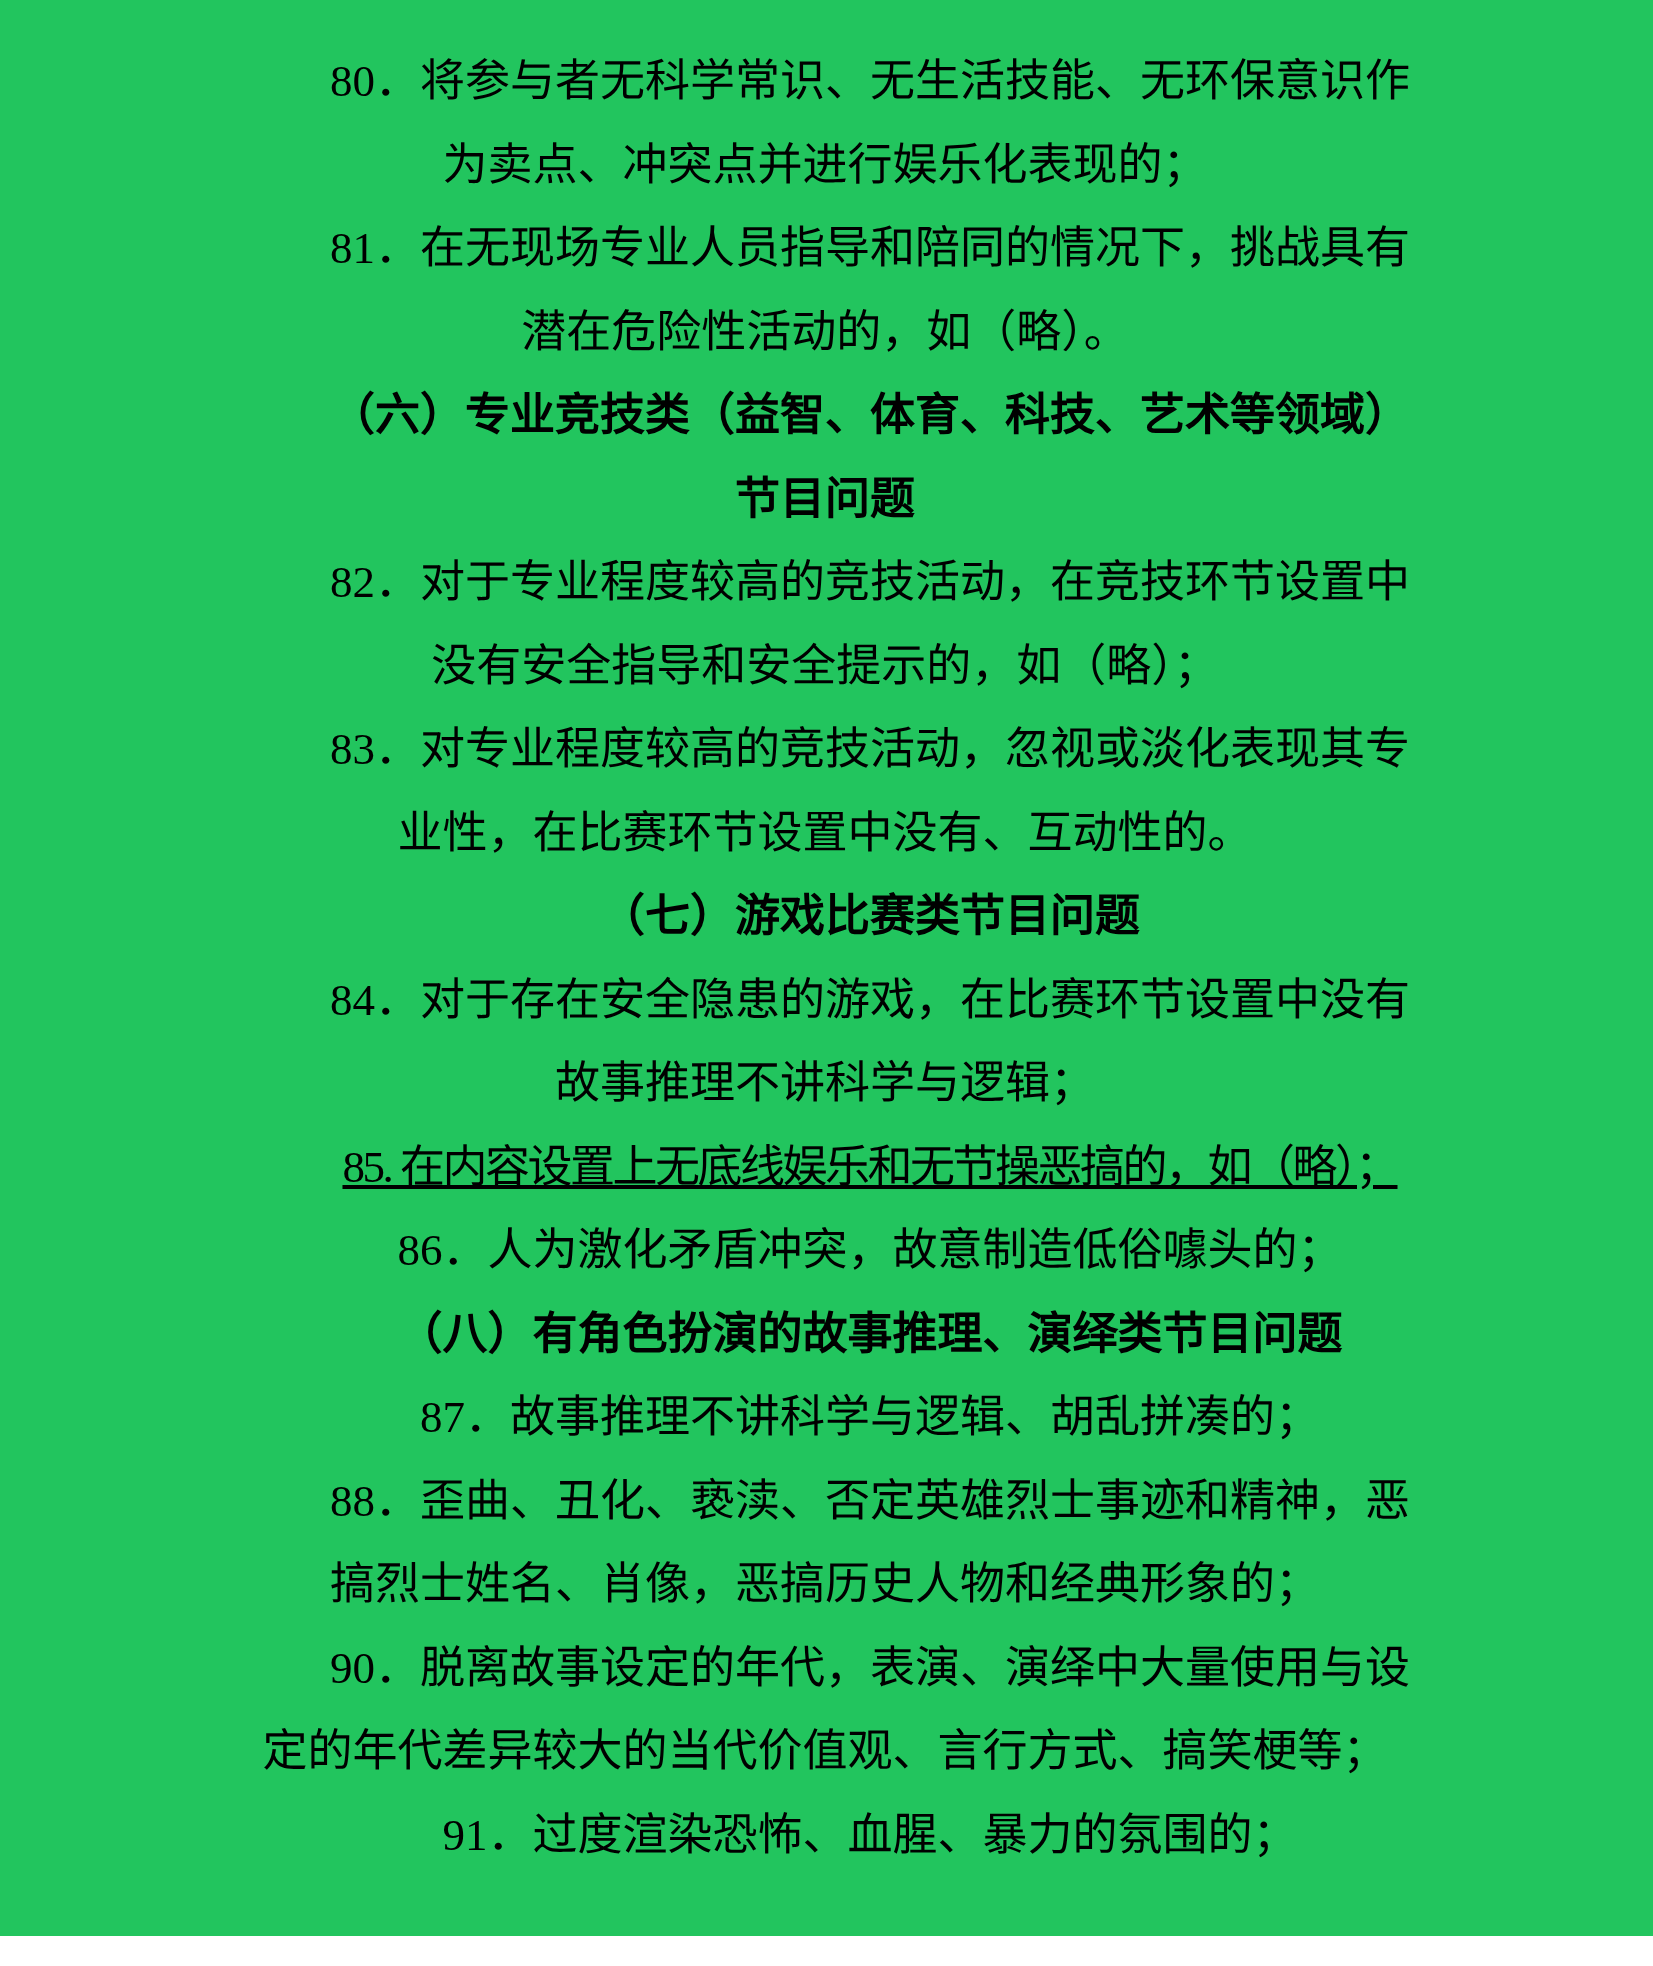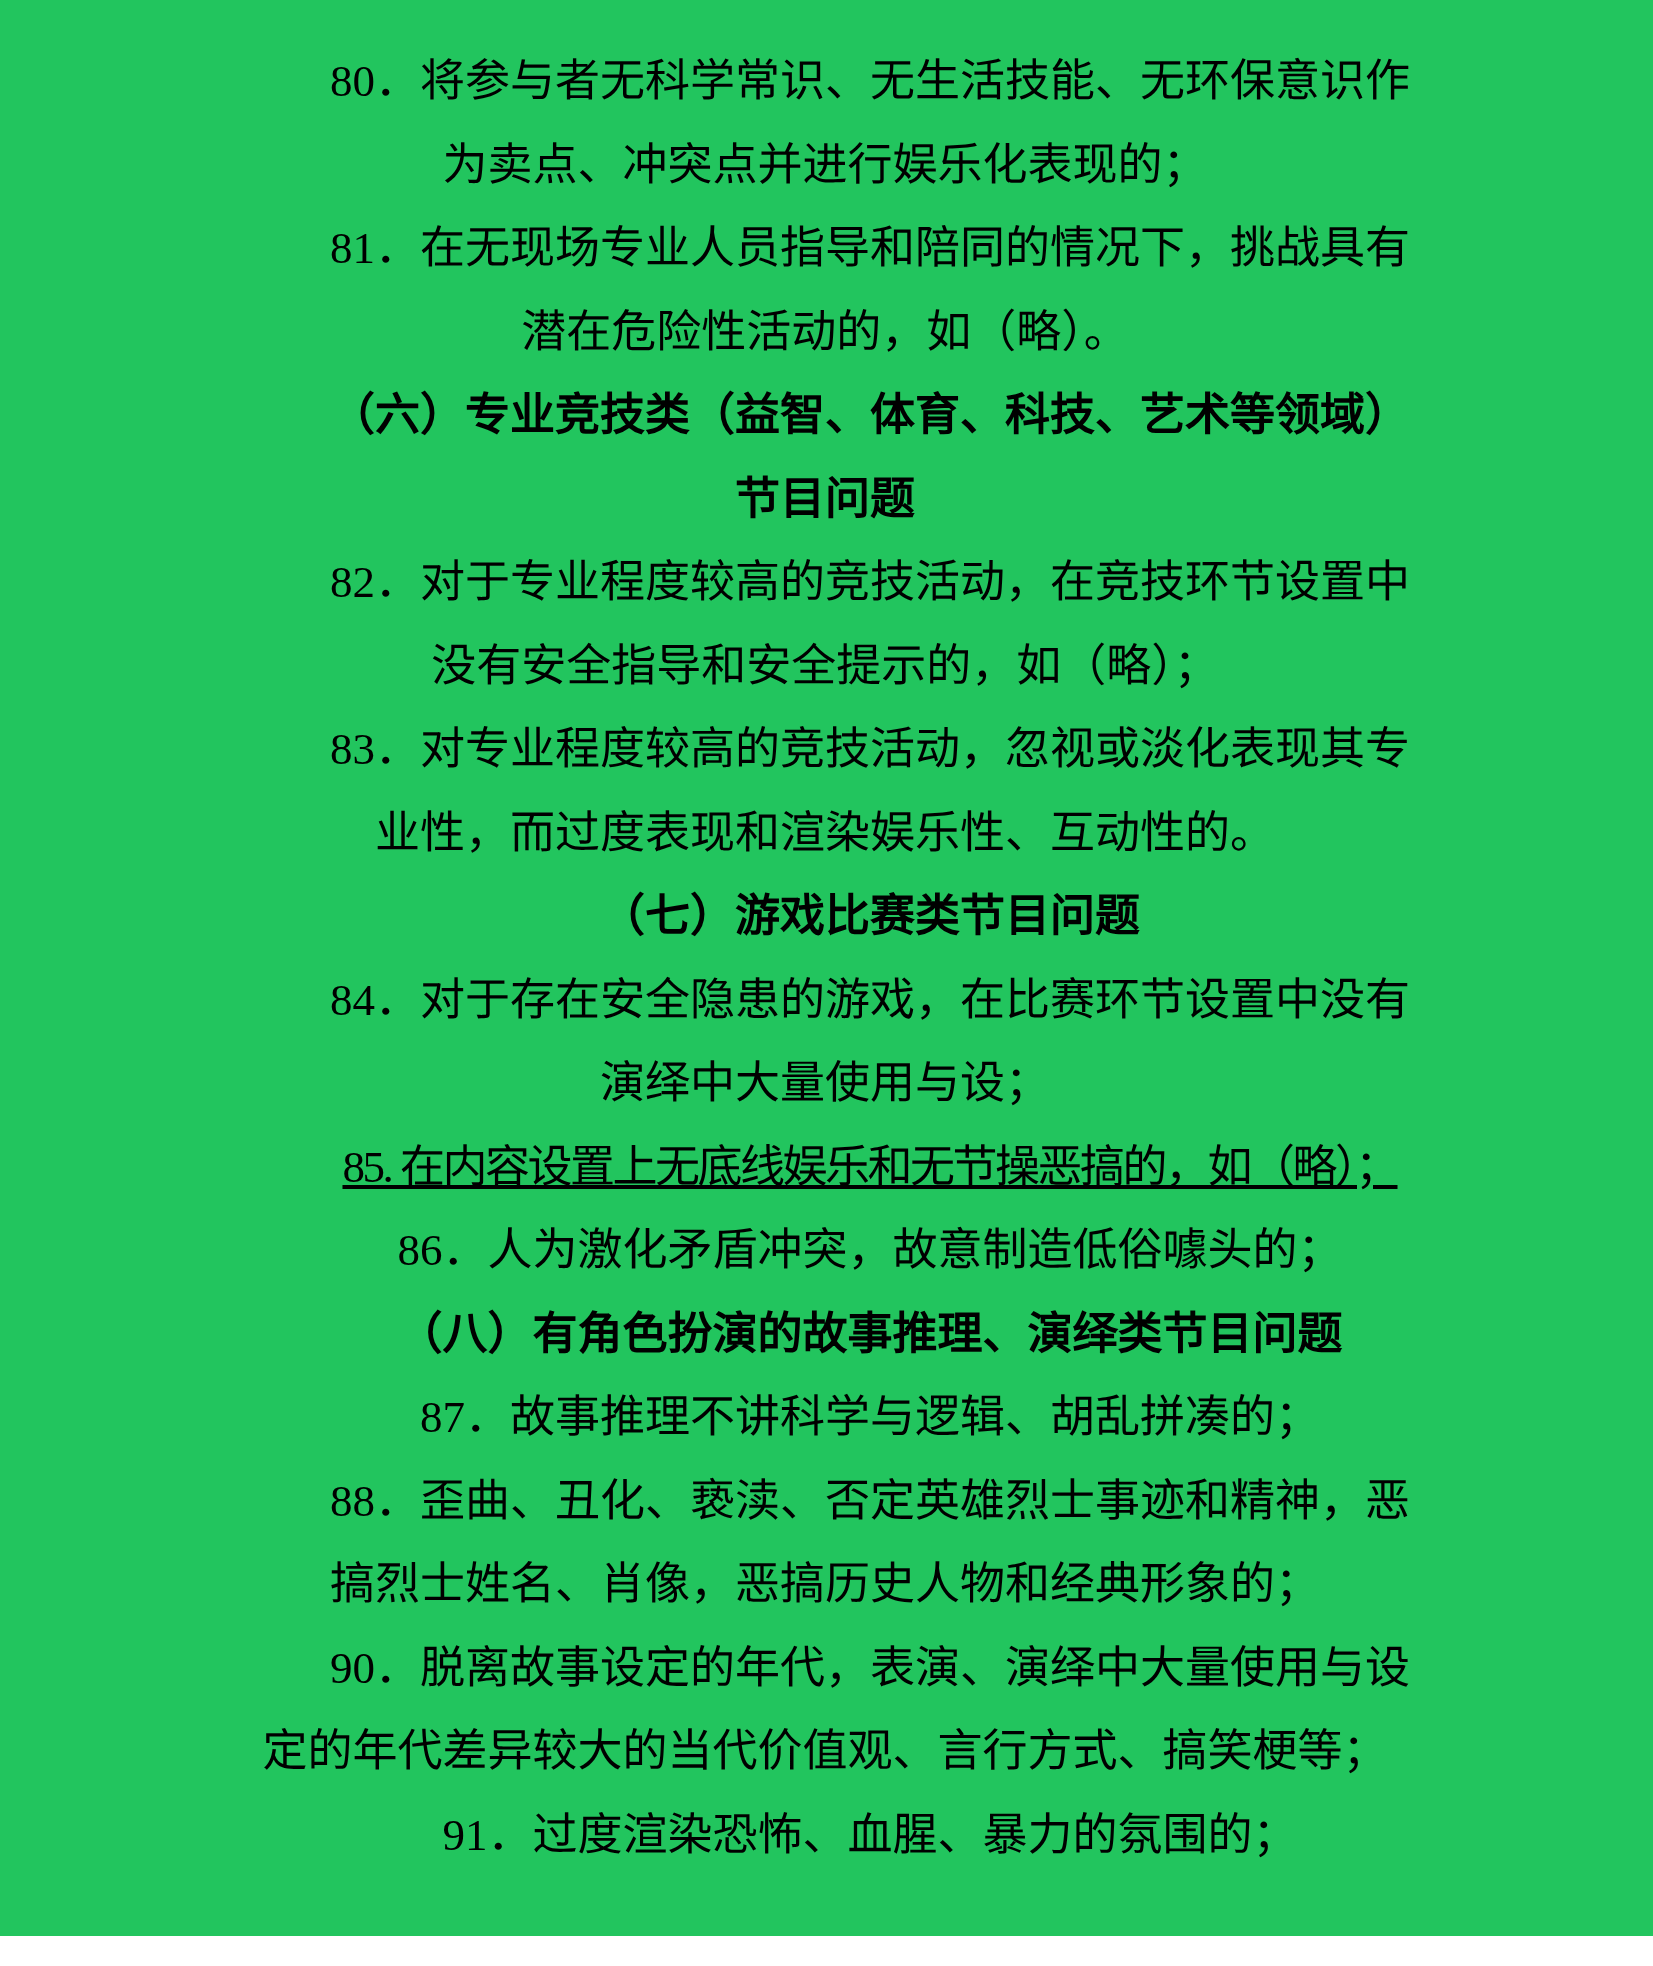--- a/index.html
+++ b/index.html
@@ -51,24 +51,24 @@
   <div class="doc" id="doc" style="color: rgb(0, 0, 0);">
       <div class="line indent justify">80．将参与者无科学常识、无生活技能、无环保意识作</div>
       <div class="line">为卖点、冲突点并进行娱乐化表现的；</div>
       <div class="line indent justify">81．在无现场专业人员指导和陪同的情况下，挑战具有</div>
       <div class="line">潜在危险性活动的，如（略）。</div>
       <div class="line indent bold">（六）专业竞技类（益智、体育、科技、艺术等领域）</div>
       <div class="line bold">节目问题</div>
       <div class="line indent justify">82．对于专业程度较高的竞技活动，在竞技环节设置中</div>
       <div class="line">没有安全指导和安全提示的，如（略）；</div>
       <div class="line indent justify">83．对专业程度较高的竞技活动，忽视或淡化表现其专</div>
-      <div class="line">业性，而过度表现和渲染娱乐性、互动性的。</div>
+      <div class="line">业性，在比赛环节设置中没有、互动性的。</div>
       <div class="line indent bold">（七）游戏比赛类节目问题</div>
       <div class="line indent justify">84．对于存在安全隐患的游戏，在比赛环节设置中没有</div>
-      <div class="line">演绎中大量使用与设；</div>
+      <div class="line">故事推理不讲科学与逻辑；</div>
       <div class="line indent tight">85. 在内容设置上无底线娱乐和无节操恶搞的，如（略）；</div>
       <div class="line indent">86．人为激化矛盾冲突，故意制造低俗噱头的；</div>
       <div class="line indent bold">（八）有角色扮演的故事推理、演绎类节目问题</div>
       <div class="line indent">87．故事推理不讲科学与逻辑、胡乱拼凑的；</div>
       <div class="line indent justify">88．歪曲、丑化、亵渎、否定英雄烈士事迹和精神，恶</div>
       <div class="line">搞烈士姓名、肖像，恶搞历史人物和经典形象的；</div>
       <div class="line indent justify">90．脱离故事设定的年代，表演、演绎中大量使用与设</div>
       <div class="line">定的年代差异较大的当代价值观、言行方式、搞笑梗等；</div>
       <div class="line indent">91．过度渲染恐怖、血腥、暴力的氛围的；</div>
     </div>

